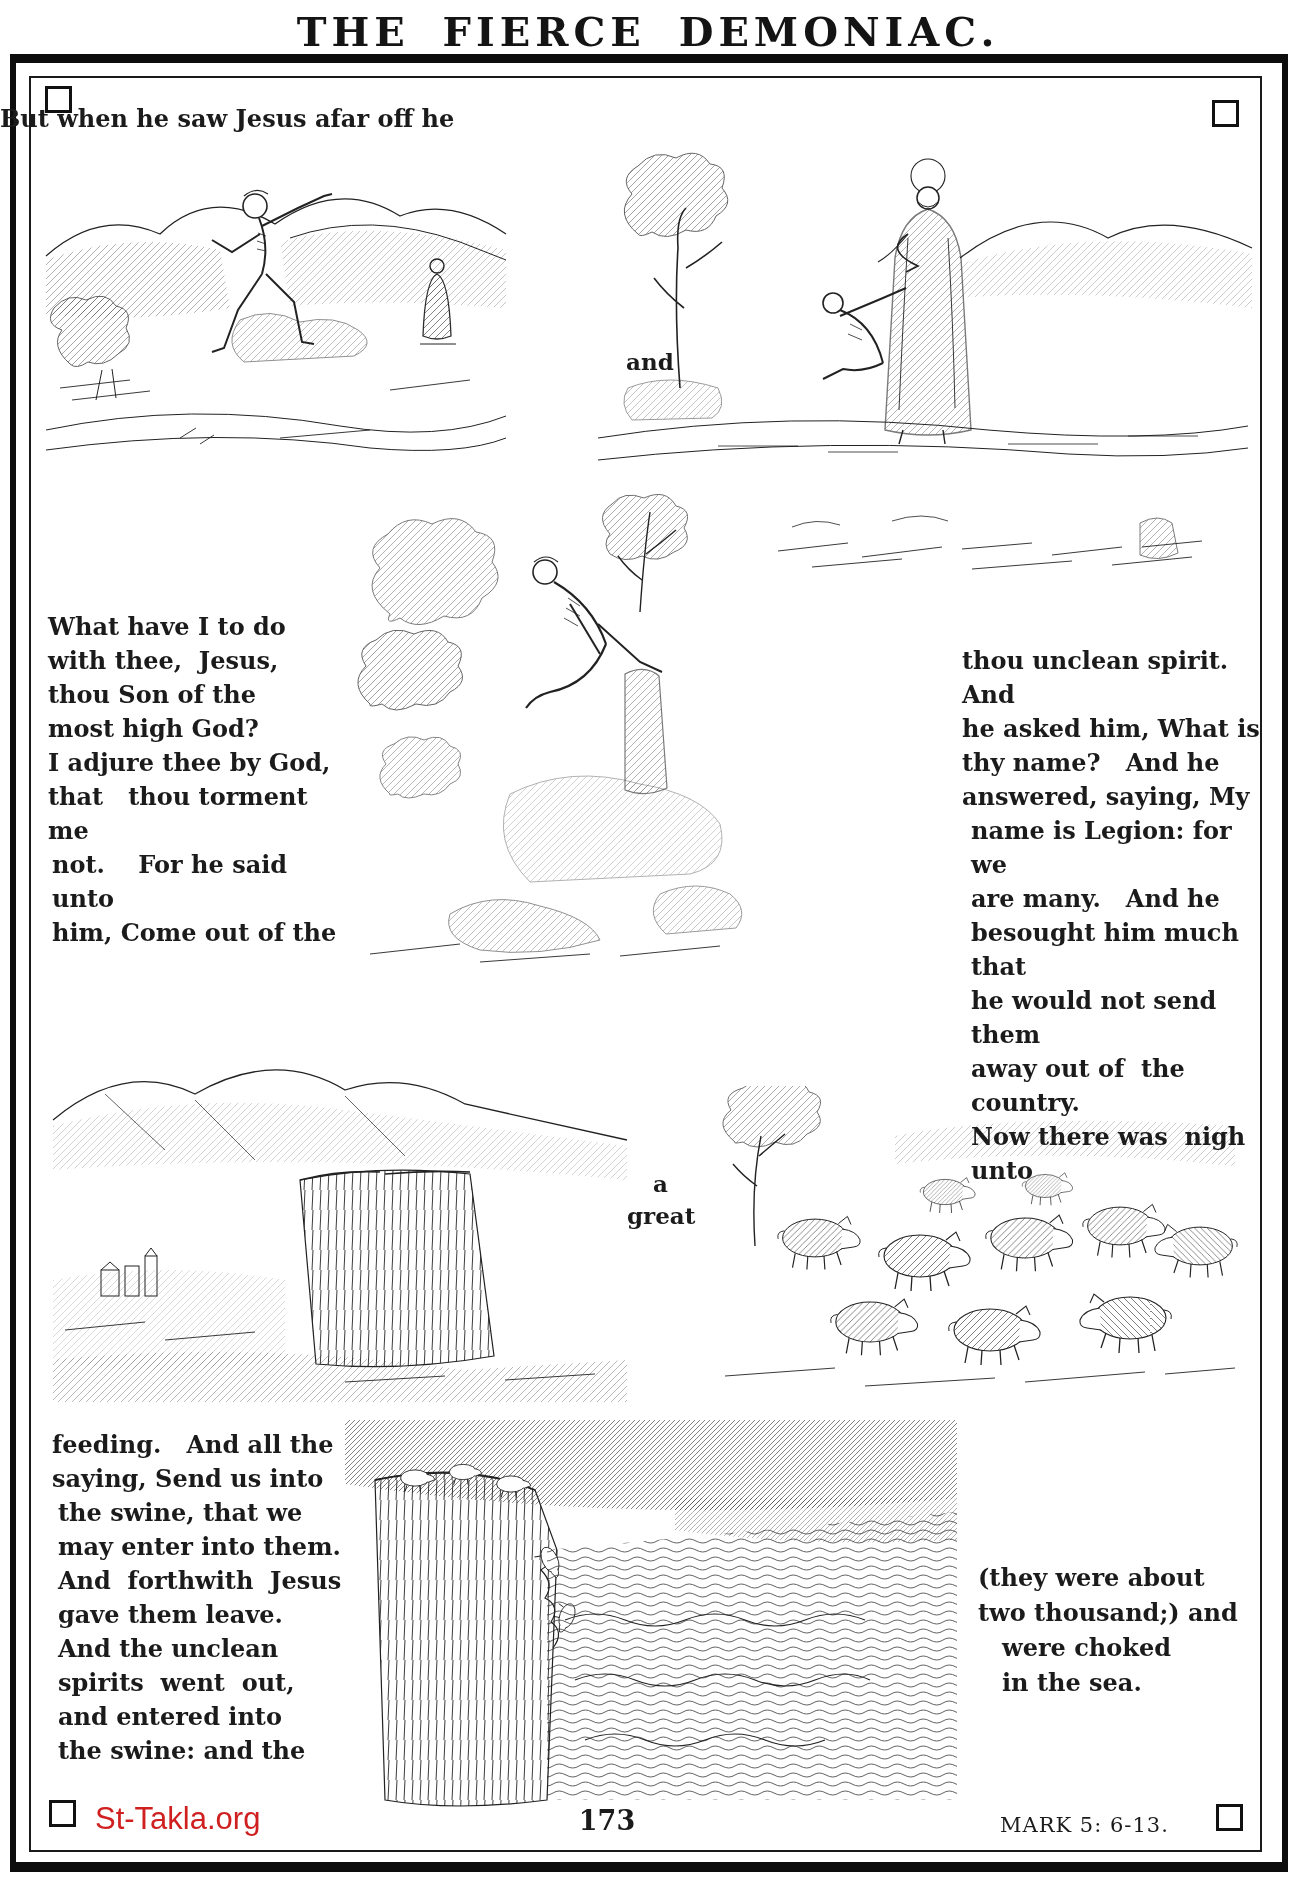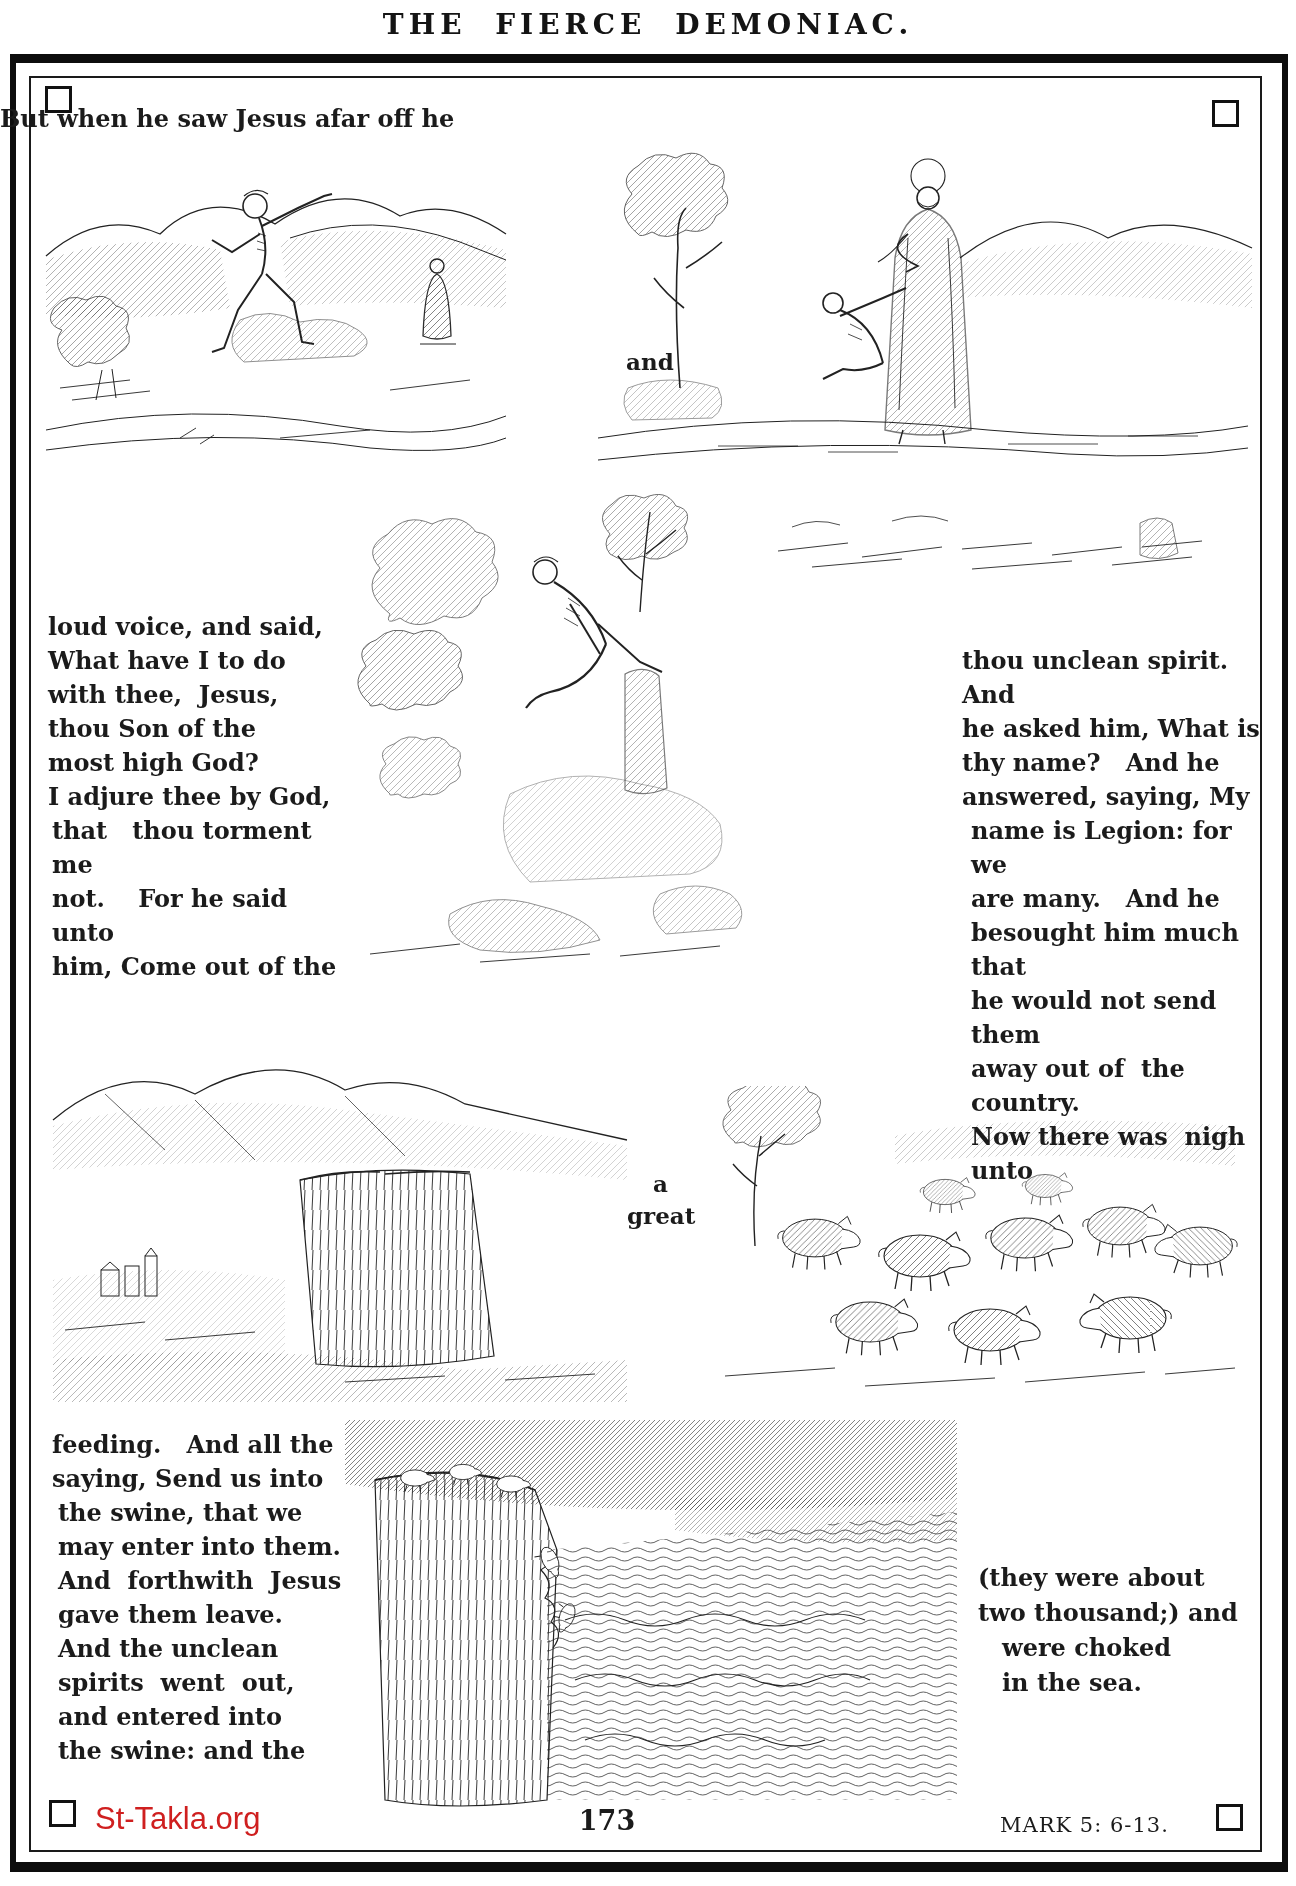--- a/index.html
+++ b/index.html
@@ -3,21 +3,21 @@
 <meta charset="utf-8">
 <style>
   html,body{margin:0;padding:0;background:#ffffff;}
   .page{
     position:relative;width:1296px;height:1886px;background:#ffffff;
     font-family:"DejaVu Serif",serif;color:#1b1b1b;overflow:hidden;
   }
   
   .title{
     position:absolute;top:8px;left:0;width:100%;text-align:center;
-    font-size:28px;font-weight:700;letter-spacing:5px;word-spacing:14px;color:#141414;
+    font-size:40px;font-weight:700;letter-spacing:5px;word-spacing:14px;color:#141414;
   }
   .intro{
     position:absolute;top:104px;left:0;width:1068px;text-align:left;
     font-size:24px;font-weight:700;
   }
   
   .frame-outer{
     position:absolute;left:10px;top:54px;width:1278px;height:1818px;
     box-sizing:border-box;border-style:solid;border-color:#0d0d0d;
     border-width:9px 6px 10px 6px;
@@ -148,21 +148,20 @@
         <path d="M340 71 Q313 80 307 120 L297 292 Q340 302 383 292 L373 120 Q367 80 340 71 Z" fill="url(#hB)" opacity="0.6" stroke-width="1.4"></path>
         <path d="M320 100 Q315 180 311 272 M360 100 Q365 180 367 270" stroke-width="0.9"></path>
         <path d="M320 96 Q295 112 330 128 l-12 6" stroke-width="1.6"></path>
         <path d="M320 96 q-16 20 -30 28" stroke-width="1.1"></path>
         <path d="M315 292 l-4 14 M355 292 l2 14" stroke-width="1.4"></path>
       </g>
     </svg>
   </div>
 
   <div class="tblock" id="mid-left">
-      <div class="tline">loud voice, and said,</div>
       <div class="tline">What have I to do</div>
       <div class="tline">with thee,  Jesus,</div>
       <div class="tline">thou Son of the</div>
       <div class="tline">most high God?</div>
       <div class="tline">I adjure thee by God,</div>
       <div class="tline">that   thou torment me</div>
       <div class="tline">not.    For he said unto</div>
       <div class="tline">him, Come out of the</div>
     </div>
 

